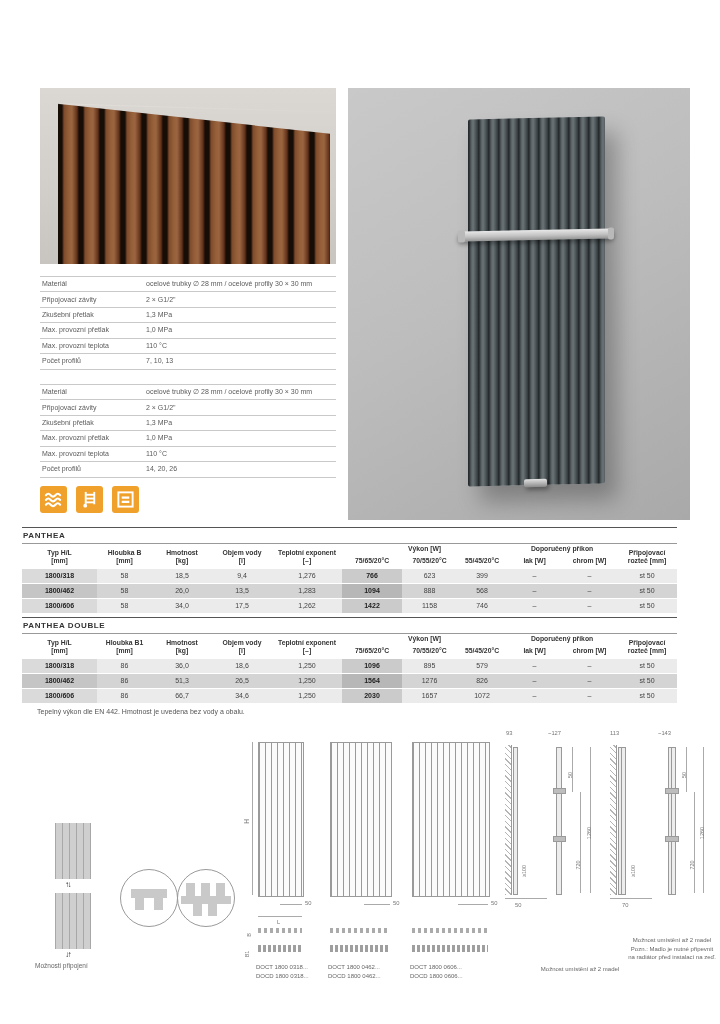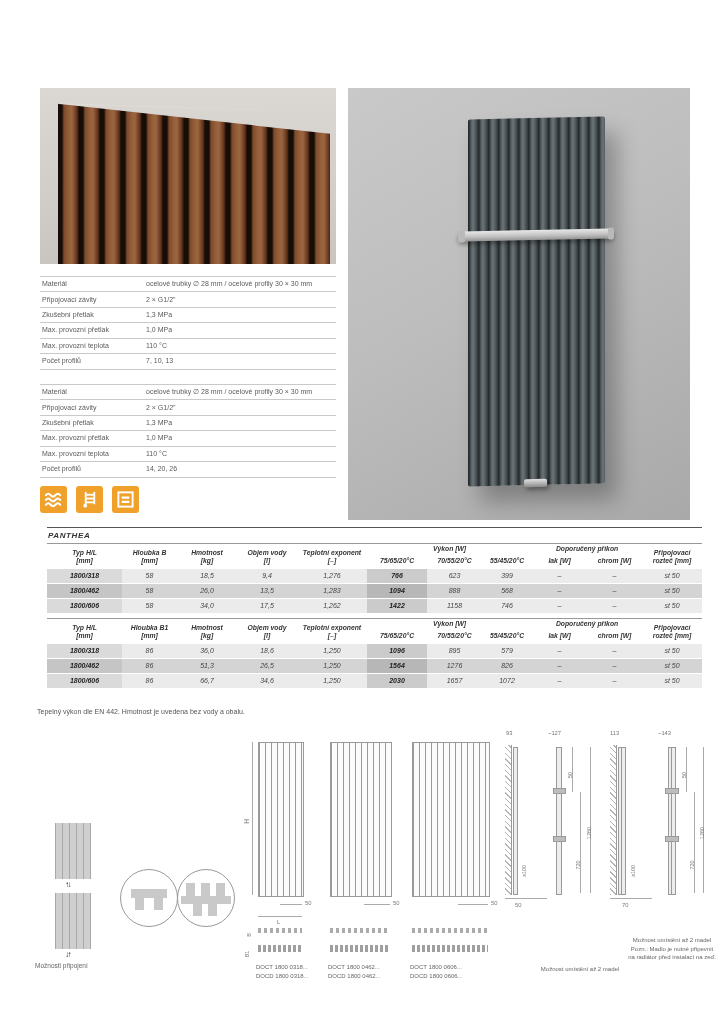--- a/index.html
+++ b/index.html
@@ -34,21 +34,21 @@
   .spec-row{display:flex;border-top:1px solid #c9c9c9;padding:3.2px 0 3.2px 2px;align-items:flex-start;}
   .spec-row:last-child{border-bottom:1px solid #c9c9c9;}
   .spec-label{width:104px;flex:none;}
   .spec-value{flex:1;}
 
   
   .icons{position:absolute;left:40px;top:486px;display:flex;gap:9px;}
   .icon-tile{width:27px;height:27px;border-radius:3px;display:flex;align-items:center;justify-content:center;}
 
   
-  .ptable-wrap{position:absolute;left:47px;width:655px;font-style:italic;}
+  .ptable-wrap{position:absolute;left:22px;width:655px;}
   .pw1{top:527px;} .pw2{top:617px;}
   .sec-title{font-size:8px;font-weight:bold;letter-spacing:.6px;color:#333;
              border-top:1px solid #555;padding:2.5px 0 2.5px 1px;}
   table.ptable{width:100%;border-collapse:separate;border-spacing:0 1px;table-layout:fixed;
                font-size:7px;color:#444;}
   .ptable th{font-weight:bold;font-size:6.8px;color:#333;background:#fff;
              padding:1px 1px 2px 1px;line-height:1.25;text-align:center;vertical-align:bottom;}
   .ptable thead tr:first-child th{border-top:1px solid #999;}
   .ptable tbody td{text-align:center;padding:3.5px 1px;background:#ebebeb;}
   .ptable tbody tr:nth-child(even) td{background:#d4d4d4;}
@@ -252,20 +252,21 @@
             <td>746</td>
             <td>–</td>
             <td>–</td>
             <td>st 50</td>
           </tr>
         </tbody>
     </table>
   </div>
 
   <div class="ptable-wrap pw2">
+    <div class="sec-title">PANTHEA DOUBLE</div>
     <table class="ptable">
       <colgroup>
           <col style="width:75px">
           <col style="width:55px">
           <col style="width:60px">
           <col style="width:60px">
           <col style="width:70px">
           <col style="width:60px">
           <col style="width:55px">
           <col style="width:50px">

